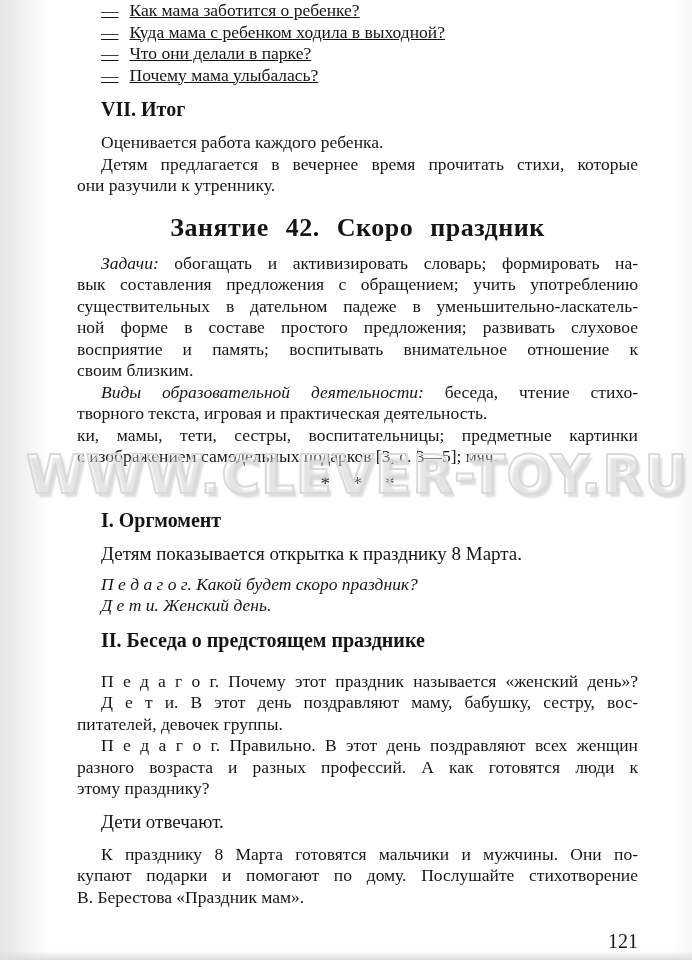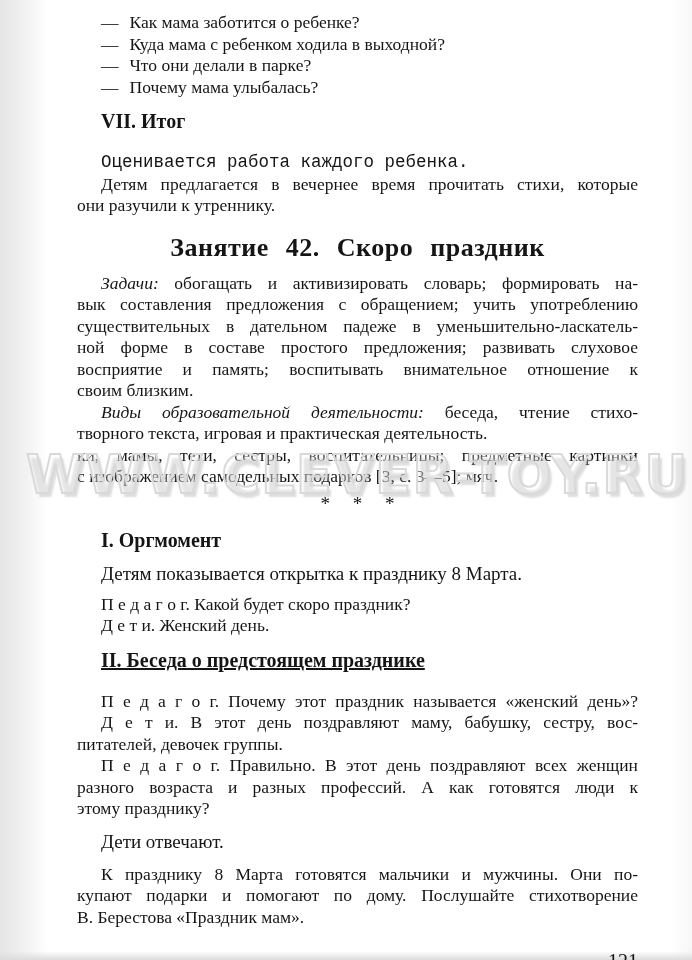--- a/index.html
+++ b/index.html
@@ -33,31 +33,31 @@
     position: absolute;
     left: 77px; right: 54px; top: 0;
     z-index: 2;
     font-size: 17.5px;
     line-height: 21.5px;
   }
   .line { text-align: left; }
   .j { text-align: justify; text-align-last: justify; white-space: nowrap; }
   .ind { text-indent: 24px; }
   .lead { font-style: italic; }
-  .q-list { padding-top: 12px; }
+  .q-list { padding-top: 0; text-decoration: underline; }
   .q { text-indent: 24px; }
   .dash { margin-right: 11px; }
   .h-sec {
     font-weight: bold;
     font-size: 20px;
     line-height: 22px;
     text-indent: 24px;
   }
   .h-vii { margin-top: 12px; }
-  .p-eval { margin-top: 20px; font-family: Liberation Mono, monospace; }
+  .p-eval { margin-top: 12px; }
   .title {
     margin-top: 14px;
     font-weight: bold;
     font-size: 26px;
     line-height: 34px;
     text-align: center;
     word-spacing: 10px;
     letter-spacing: 0.5px;
   }
   .p-tasks { margin-top: 8px; }
@@ -70,22 +70,22 @@
     letter-spacing: 9px;
     text-indent: 9px;
   }
   .h-one { margin-top: 14px; }
   .stage {
     font-size: 19px;
     line-height: 19px;
     text-indent: 24px;
   }
   .stage-1 { margin-top: 13px; }
-  .dlg-1 { margin-top: 11px; }
-  .h-two { margin-top: 12px; text-decoration: underline; }
+  .dlg-1 { margin-top: 11px; font-style: italic; }
+  .h-two { margin-top: 12px; }
   .dlg-2 { margin-top: 20px; }
   .stage-2 { margin-top: 12px; }
   .p-closing { margin-top: 13px; }
   .page-num {
     margin-top: 23px;
     text-align: right;
     font-size: 20px;
     line-height: 20px;
   }
   .watermark {

